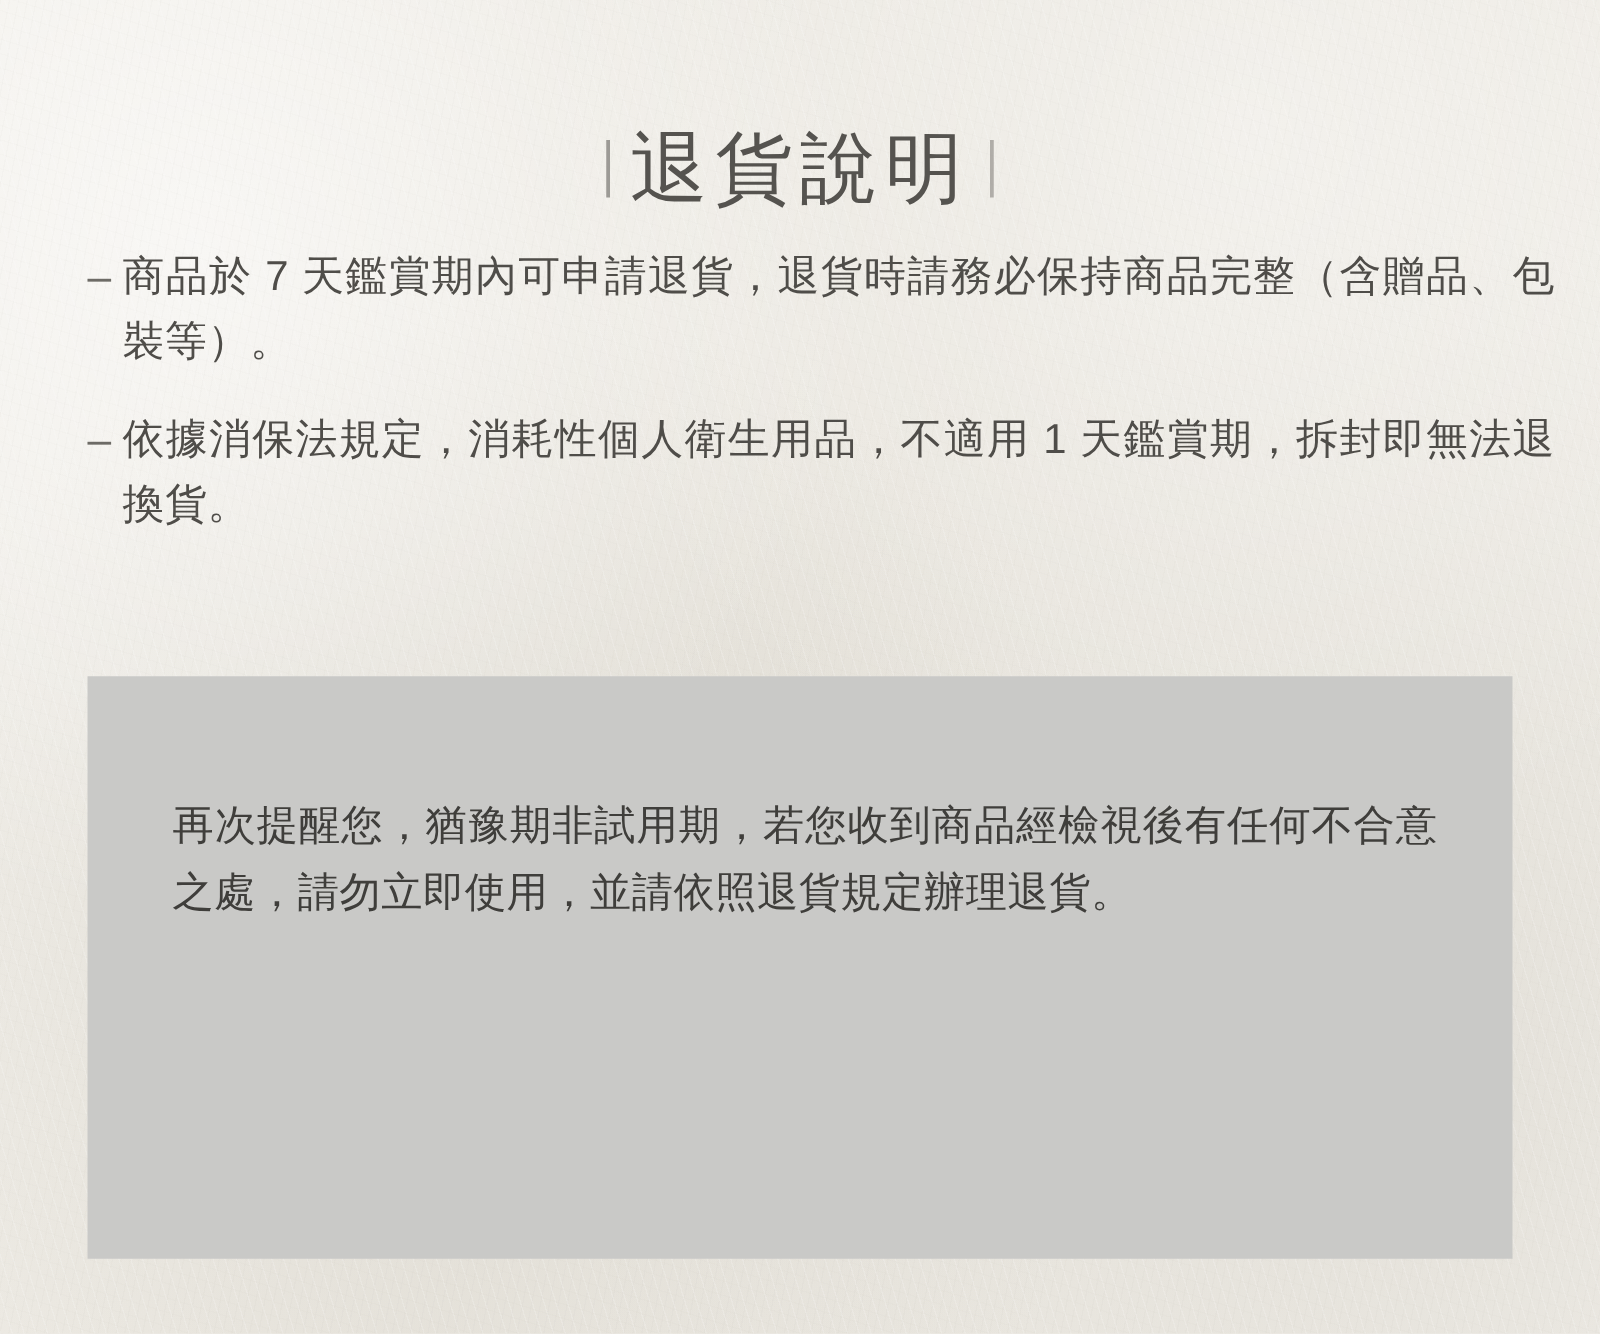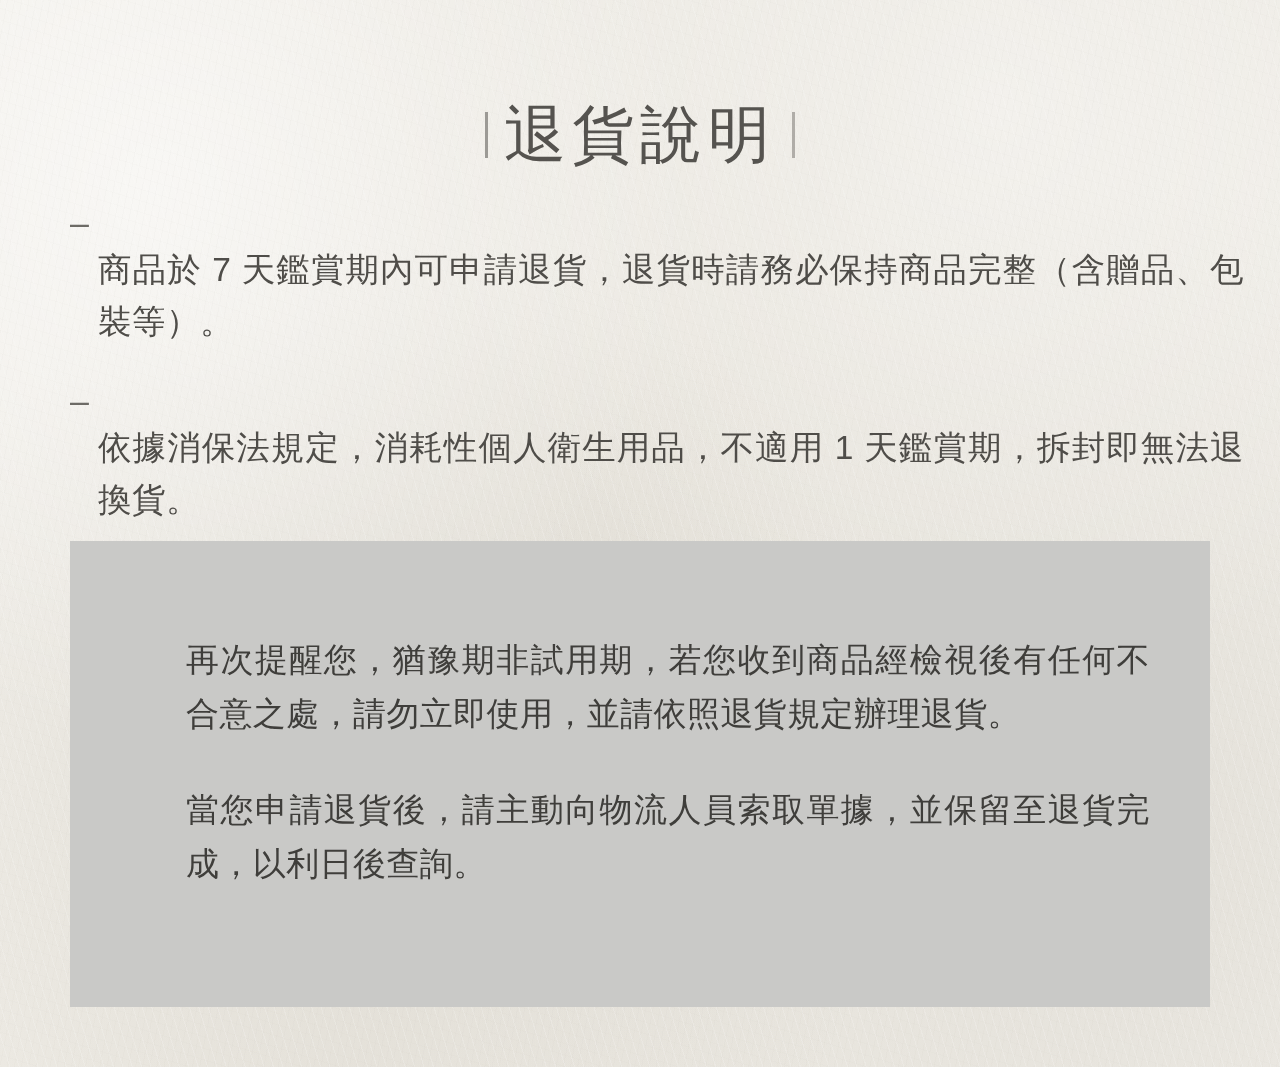--- a/index.html
+++ b/index.html
@@ -92,33 +92,32 @@
     text-align: left;
     padding-left: 6px;
   }
   .bullet-text {
     flex: 1 1 auto;
     font-size: 33.5px;
     line-height: 52px;
     color: #4f4d49;
     letter-spacing: 0.5px;
     text-align: justify;
-    margin-top: 48px;
   }
 
   
   .notice {
     position: absolute;
     left: 70px;
     top: 541px;
     width: 1140px;
     height: 466px;
     background: #c9c9c7;
     box-sizing: border-box;
-    padding: 92px 60px 40px 116px;
+    padding: 92px 60px 40px 68px;
   }
   .notice-para {
     font-size: 33px;
     line-height: 54px;
     color: #3f3e3b;
     letter-spacing: 0.4px;
     margin: 0 0 42px 0;
     text-align: justify;
   }
   .notice-para:last-child { margin-bottom: 0; }
@@ -143,16 +142,15 @@
       <span class="bullet-text">商品於 7 天鑑賞期內可申請退貨，退貨時請務必保持商品完整（含贈品、包裝等）。</span>
     </div>
     <div class="bullet-item">
       <span class="bullet-mark">–</span>
       <span class="bullet-text">依據消保法規定，消耗性個人衛生用品，不適用 1 天鑑賞期，拆封即無法退換貨。</span>
     </div>
   </div>
 
   <div class="notice">
     <p class="notice-para">再次提醒您，猶豫期非試用期，若您收到商品經檢視後有任何不合意之處，請勿立即使用，並請依照退貨規定辦理退貨。</p>
-    <p class="notice-para">當您申請退貨後，請主動向物流人員索取單據，並保留至退貨完成，以利日後查詢。</p>
   </div>
 
 </div>
 
 </body></html>

